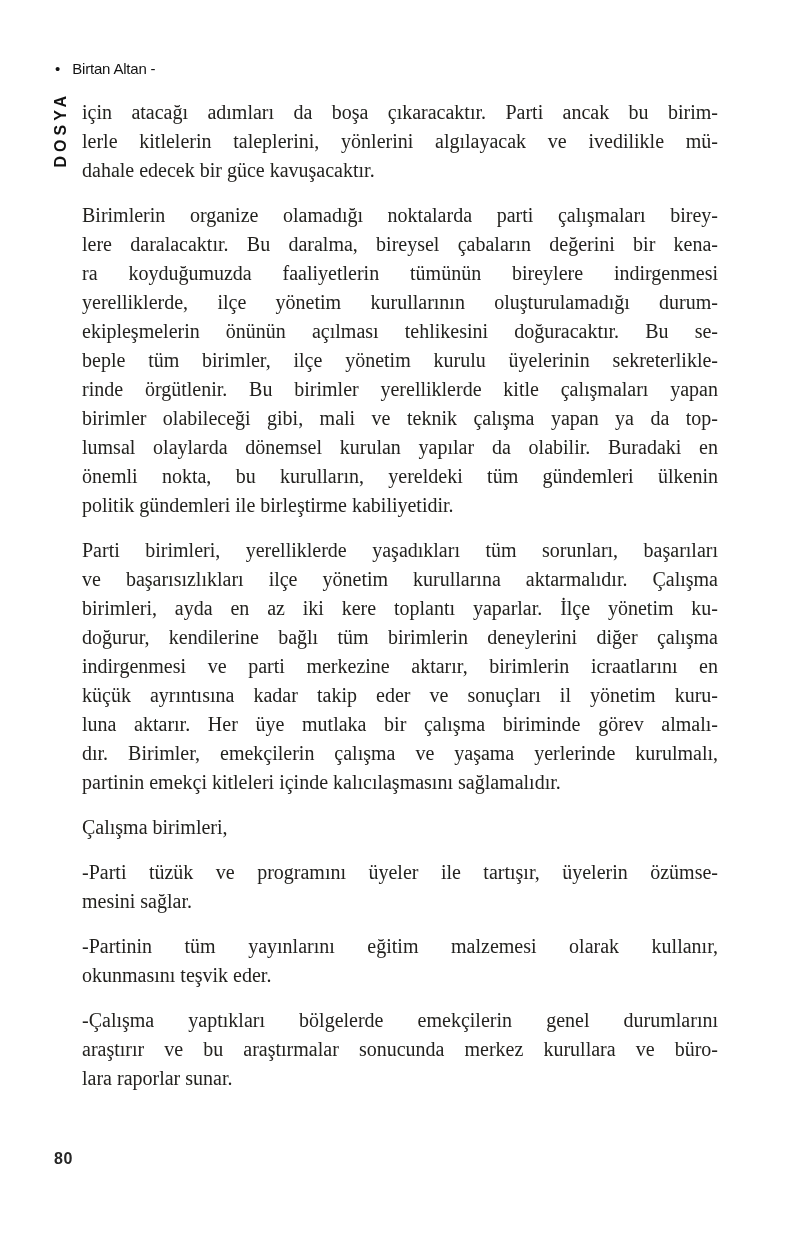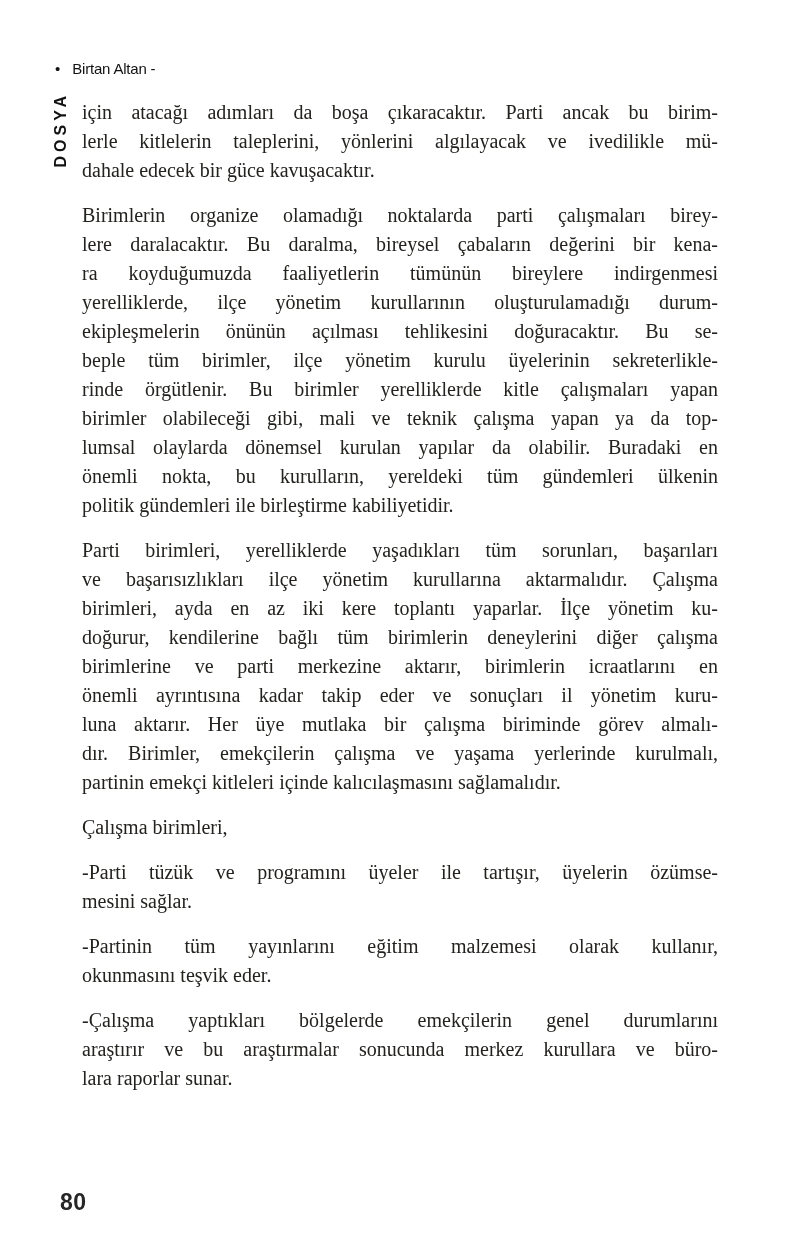--- a/index.html
+++ b/index.html
@@ -81,28 +81,27 @@
     text-align: justify;
     text-align-last: justify;
   }
   .para .line:last-child {
     text-align-last: left;
   }
 
   
   .page-number {
     position: absolute;
-    left: 60px;
+    left: 54px;
     top: 1150px;
     font-family: "Liberation Sans", sans-serif;
     font-weight: 700;
-    font-size: 23px;
+    font-size: 16px;
     letter-spacing: 0.5px;
     color: #262626;
-    margin-top: 39px;
   }
 </style>
 </head>
 <body>
 
 <div class="page">
 
   <div class="header">
     <span class="bullet">•</span>
     <span class="author">Birtan Altan - </span>
@@ -129,22 +128,22 @@
         <div class="line">birimler olabileceği gibi, mali ve teknik çalışma yapan ya da top-</div>
         <div class="line">lumsal olaylarda dönemsel kurulan yapılar da olabilir. Buradaki en</div>
         <div class="line">önemli nokta, bu kurulların, yereldeki tüm gündemleri ülkenin</div>
         <div class="line">politik gündemleri ile birleştirme kabiliyetidir.</div>
       </div>
       <div class="para">
         <div class="line">Parti birimleri, yerelliklerde yaşadıkları tüm sorunları, başarıları</div>
         <div class="line">ve başarısızlıkları ilçe yönetim kurullarına aktarmalıdır. Çalışma</div>
         <div class="line">birimleri, ayda en az iki kere toplantı yaparlar. İlçe yönetim ku-</div>
         <div class="line">doğurur, kendilerine bağlı tüm birimlerin deneylerini diğer çalışma</div>
-        <div class="line">birimlerine ve parti merkezine aktarır, birimlerin icraatlarını en</div>
-        <div class="line">önemli ayrıntısına kadar takip eder ve sonuçları il yönetim kuru-</div>
+        <div class="line">indirgenmesi ve parti merkezine aktarır, birimlerin icraatlarını en</div>
+        <div class="line">küçük ayrıntısına kadar takip eder ve sonuçları il yönetim kuru-</div>
         <div class="line">luna aktarır. Her üye mutlaka bir çalışma biriminde görev almalı-</div>
         <div class="line">dır. Birimler, emekçilerin çalışma ve yaşama yerlerinde kurulmalı,</div>
         <div class="line">partinin emekçi kitleleri içinde kalıcılaşmasını sağlamalıdır.</div>
       </div>
       <div class="para">
         <div class="line">Çalışma birimleri,</div>
       </div>
       <div class="para">
         <div class="line">-Parti tüzük ve programını üyeler ile tartışır, üyelerin özümse-</div>
         <div class="line">mesini sağlar.</div>

